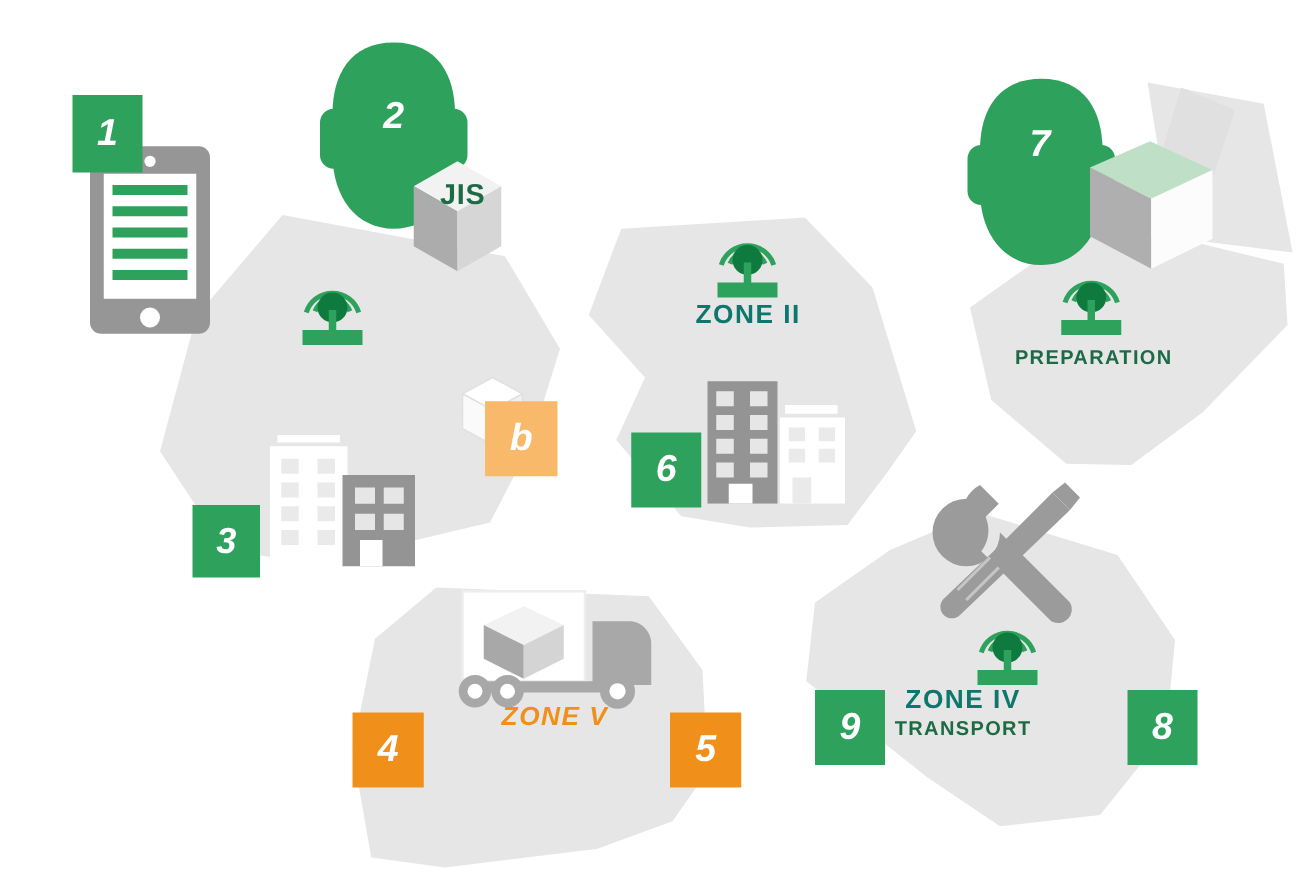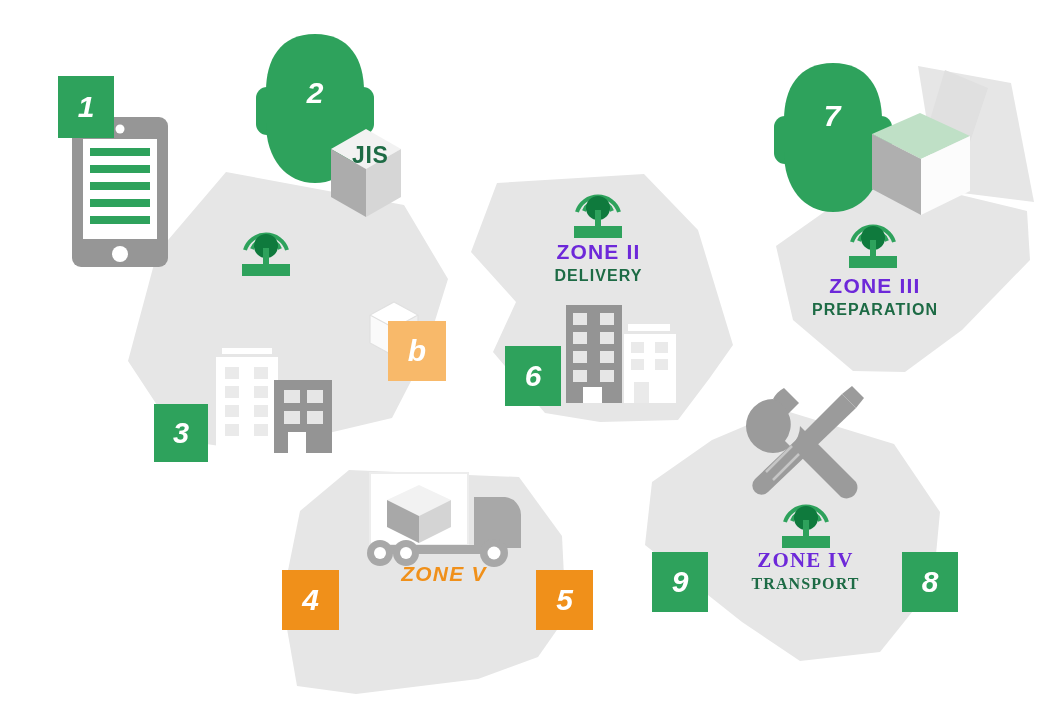--- a/index.html
+++ b/index.html
@@ -23,21 +23,21 @@
     position: absolute;
     text-align: center;
     line-height: 1.08;
     white-space: nowrap;
     user-select: none;
   }
   .zone-title {
     font-size: 21px;
     font-weight: bold;
     letter-spacing: 1.2px;
-    color: #6d28d9;
+    color: #0f766e;
     display: block;
   }
   .zone-sub {
     font-size: 16px;
     font-weight: bold;
     letter-spacing: 1.1px;
     color: #1d6b45;
     display: block;
     margin-top: 3px;
   }
@@ -161,21 +161,20 @@
   <svg class="abs" style="left:566px; top:180px;" width="64" height="62" viewBox="0 0 64 62">
     <path d="M11 32 A22 22 0 0 1 53 32" fill="none" stroke="#2EA25C" stroke-width="4"></path>
     <path d="M18 31 A15 15 0 0 1 46 31" fill="none" stroke="#2EA25C" stroke-width="4"></path>
     <circle cx="32" cy="28" r="12" fill="#0F7A3D"></circle>
     <rect x="29" y="30" width="6" height="23" fill="#2EA25C"></rect>
     <rect x="8" y="46" width="48" height="12" fill="#2EA25C"></rect>
   </svg>
 
   <div class="zone-label" style="left:496px; top:241px; width:205px;">
     <span class="zone-title">ZONE II</span>
-    <span class="zone-sub">DELIVERY</span>
   </div>
 
   <svg class="abs" style="left:562px; top:297px;" width="124" height="106" viewBox="0 0 124 106">
     <rect x="4" y="8" width="56" height="98" fill="#949494"></rect>
     <g fill="#E6E6E6">
       <rect x="11" y="16" width="14" height="12"></rect>
         <rect x="38" y="16" width="14" height="12"></rect>
       <rect x="11" y="35" width="14" height="12"></rect>
         <rect x="38" y="35" width="14" height="12"></rect>
       <rect x="11" y="54" width="14" height="12"></rect>
@@ -215,21 +214,20 @@
 
   <svg class="abs" style="left:841px; top:210px;" width="64" height="62" viewBox="0 0 64 62">
     <path d="M11 32 A22 22 0 0 1 53 32" fill="none" stroke="#2EA25C" stroke-width="4"></path>
     <path d="M18 31 A15 15 0 0 1 46 31" fill="none" stroke="#2EA25C" stroke-width="4"></path>
     <circle cx="32" cy="28" r="12" fill="#0F7A3D"></circle>
     <rect x="29" y="30" width="6" height="23" fill="#2EA25C"></rect>
     <rect x="8" y="46" width="48" height="12" fill="#2EA25C"></rect>
   </svg>
 
   <div class="zone-label" style="left:770px; top:275px; width:210px;">
-    <span class="zone-title">ZONE III</span>
     <span class="zone-sub">PREPARATION</span>
   </div>
 
   <svg class="abs" style="left:744px; top:378px;" width="132" height="132" viewBox="0 0 132 132">
     <g fill="#9B9B9B">
 
       <polygon points="108,8 120,20 112,30 98,16"></polygon>
       <polygon points="98,16 112,30 66,74 54,60"></polygon>
       <path d="M54,60 L66,74 L24,114 a9,9 0 0 1 -13,-13 Z"></path>
 
@@ -244,21 +242,21 @@
   </svg>
 
   <svg class="abs" style="left:774px; top:490px;" width="64" height="62" viewBox="0 0 64 62">
     <path d="M11 32 A22 22 0 0 1 53 32" fill="none" stroke="#2EA25C" stroke-width="4"></path>
     <path d="M18 31 A15 15 0 0 1 46 31" fill="none" stroke="#2EA25C" stroke-width="4"></path>
     <circle cx="32" cy="28" r="12" fill="#0F7A3D"></circle>
     <rect x="29" y="30" width="6" height="23" fill="#2EA25C"></rect>
     <rect x="8" y="46" width="48" height="12" fill="#2EA25C"></rect>
   </svg>
 
-  <div class="zone-label" style="left:703px; top:549px; width:205px;font-family:Liberation Serif, serif;">
+  <div class="zone-label" style="left:668px; top:549px; width:205px;">
     <span class="zone-title">ZONE IV</span>
     <span class="zone-sub">TRANSPORT</span>
   </div>
 
   <svg class="abs" style="left:364px; top:465px;" width="165" height="105" viewBox="0 0 165 105">
 
     <rect x="6" y="8" width="98" height="72" fill="#ffffff" stroke="#EDEDED" stroke-width="2"></rect>
 
     <polygon points="55,20 87,35 55,51 23,35" fill="#F2F2F2"></polygon>
     <polygon points="23,35 55,51 55,78 23,62" fill="#A8A8A8"></polygon>

